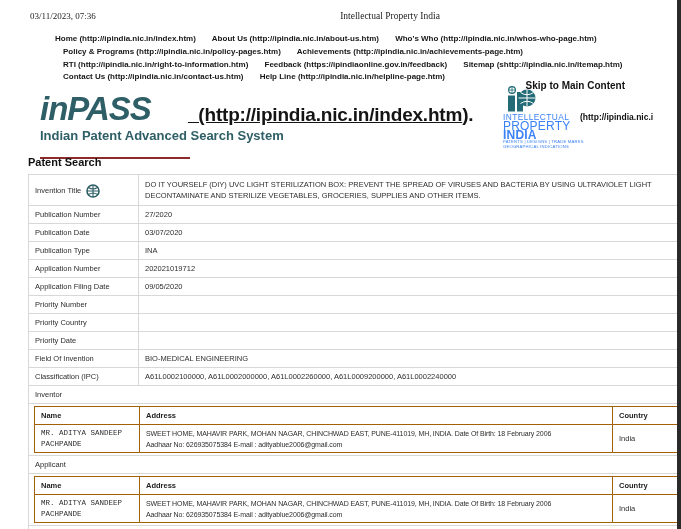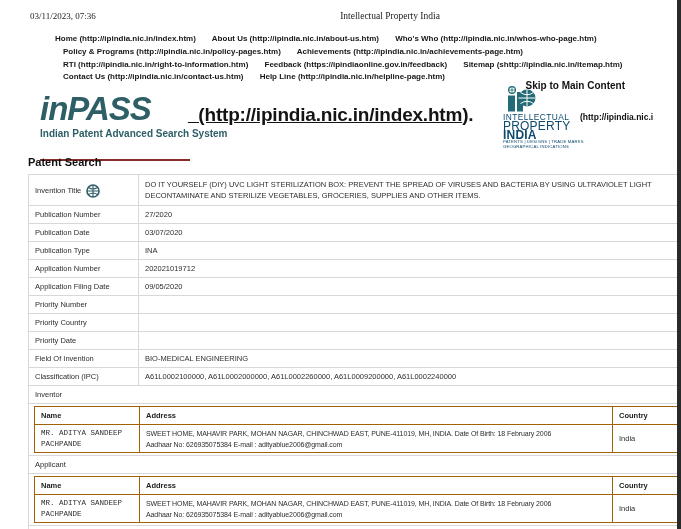--- a/index.html
+++ b/index.html
@@ -15,24 +15,24 @@
   .nav { position:absolute; left:0; top:33px; width:681px; font-size:8px; font-weight:bold; color:#171717; }
   .nav-line { padding-left:63px; line-height:12.8px; white-space:nowrap; }
   .nav-line.first { padding-left:55px; }
   .nav-link { margin-right:14px; cursor:pointer; }
   .skip-link { position:absolute; left:435px; top:80px; width:190px; text-align:right; font-size:10px; font-weight:bold; color:#111; }
 
   
   .inpass-logo { position:absolute; left:40px; top:92px; width:150px; cursor:pointer; }
   .inpass-text { font-size:33px; font-weight:bold; color:#2e5e66; letter-spacing:-1px; line-height:34px; position:relative;font-style:italic; }
   .inpass-globe { position:absolute; left:46px; top:92px; }
-  .inpass-tagline { font-size:10px; color:#2e5e66; padding-bottom:20px; border-bottom:2px solid #8b2b2b; margin-top:2px; white-space:nowrap; font-weight:bold; }
+  .inpass-tagline { font-size:13px; color:#2e5e66; padding-bottom:14px; border-bottom:2px solid #8b2b2b; margin-top:2px; white-space:nowrap; font-weight:bold; }
   .main-link { position:absolute; left:188px; top:104px; font-size:19px; font-weight:600; color:#141414; white-space:nowrap; letter-spacing:-0.2px; cursor:pointer; }
   .main-link .u { text-decoration:underline; }
-  .ipindia-logo { position:absolute; left:503px; top:86px; width:78px; color:#0c4a6e; cursor:pointer; }
+  .ipindia-logo { position:absolute; left:503px; top:86px; width:78px; color:#3b82f6; cursor:pointer; }
   .ipindia-glyph { display:block; margin-bottom:1px; }
   .ip-line1 { font-size:8.4px; letter-spacing:0.4px; line-height:9px; }
   .ip-line2 { font-size:12px; letter-spacing:0.2px; line-height:9px; }
   .ip-line2 b { font-weight:bold; }
   .ip-tiny { font-size:4.2px; line-height:4.6px; letter-spacing:0.2px; white-space:nowrap; }
   .ipindia-link { position:absolute; left:580px; top:112px; font-size:8.5px; font-weight:bold; color:#111; white-space:nowrap; cursor:pointer; }
 
   
   .page-heading { position:absolute; left:28px; top:156px; width:654px; text-align:left; font-size:11px; font-weight:bold; color:#111; }
 

